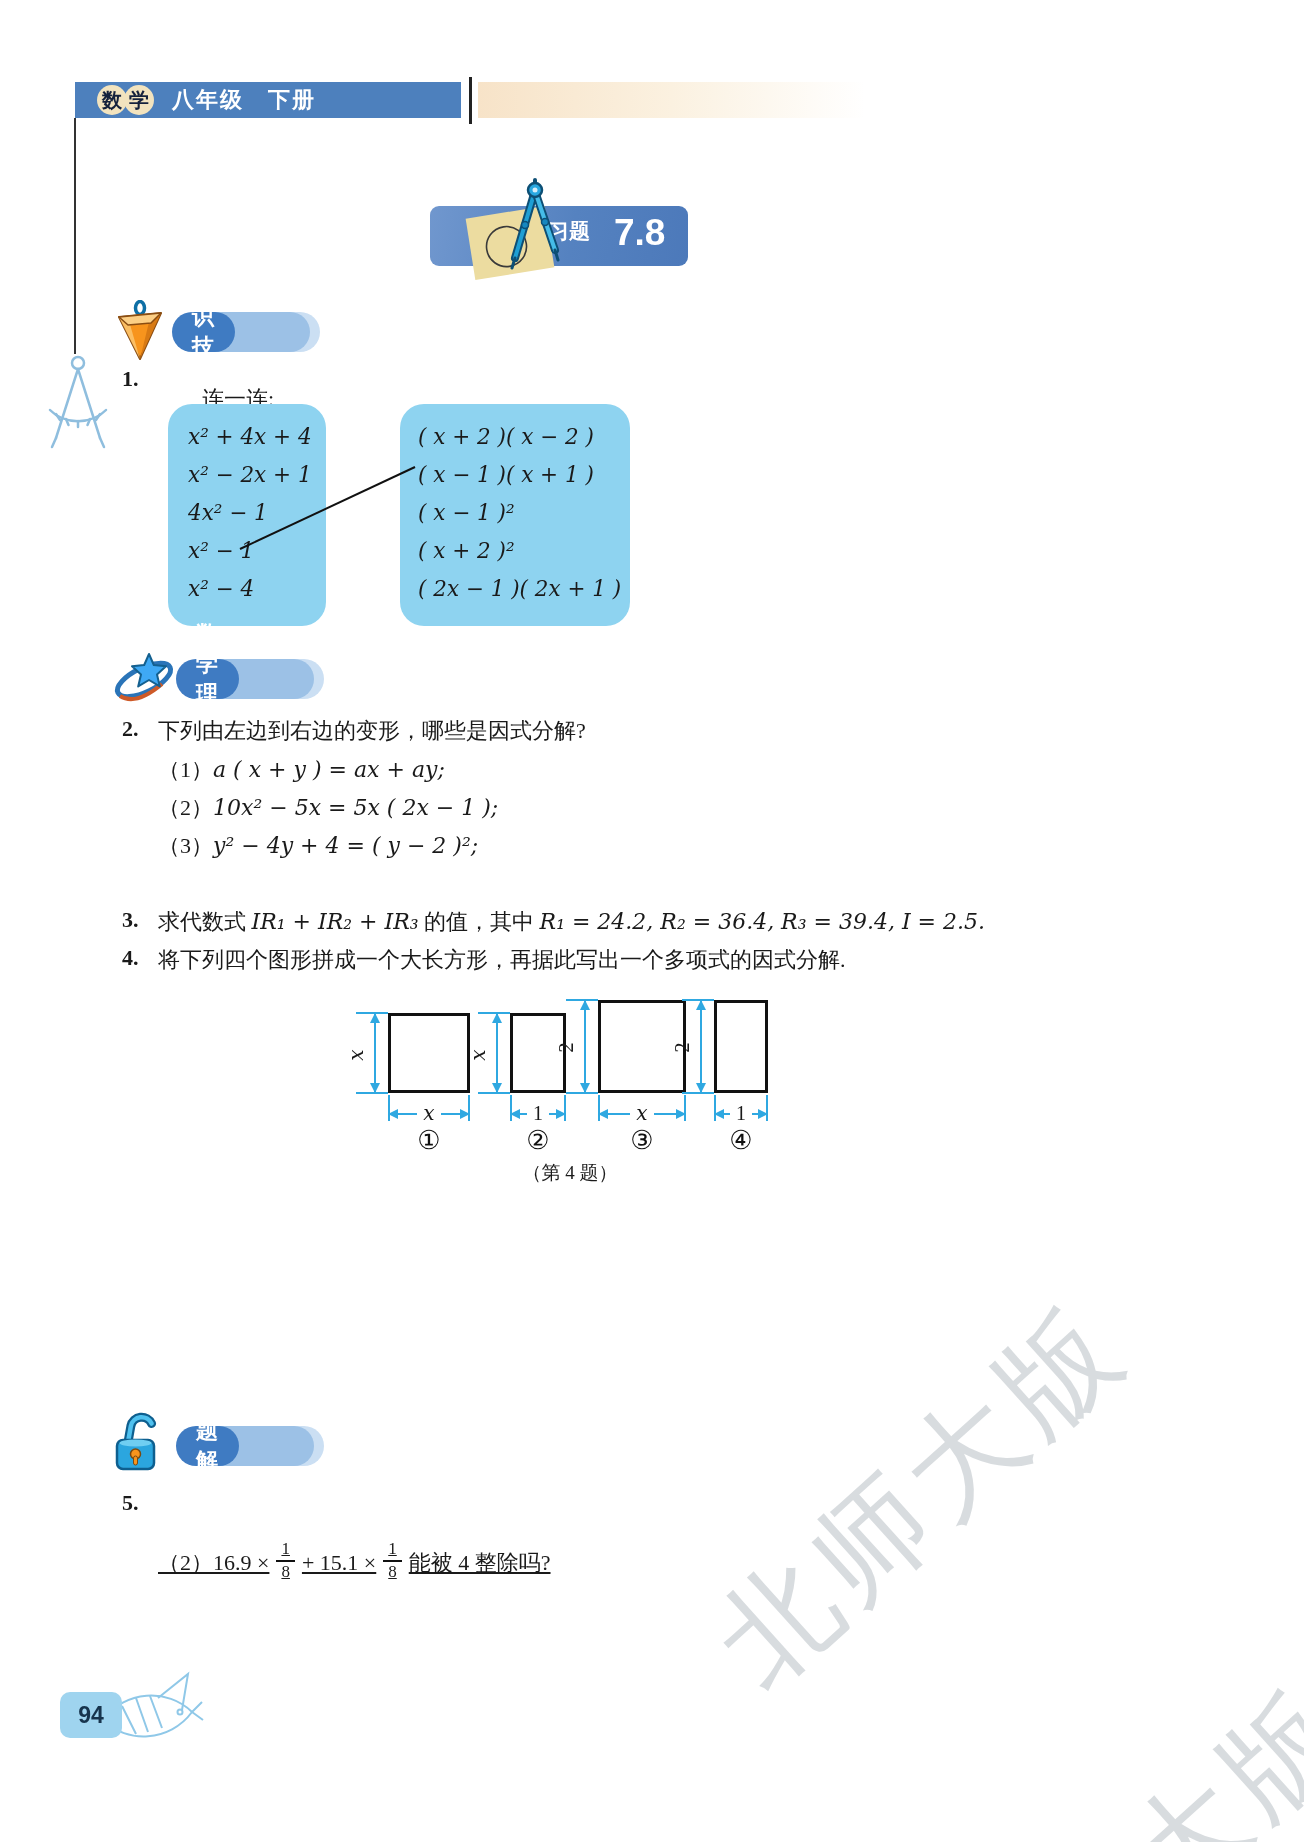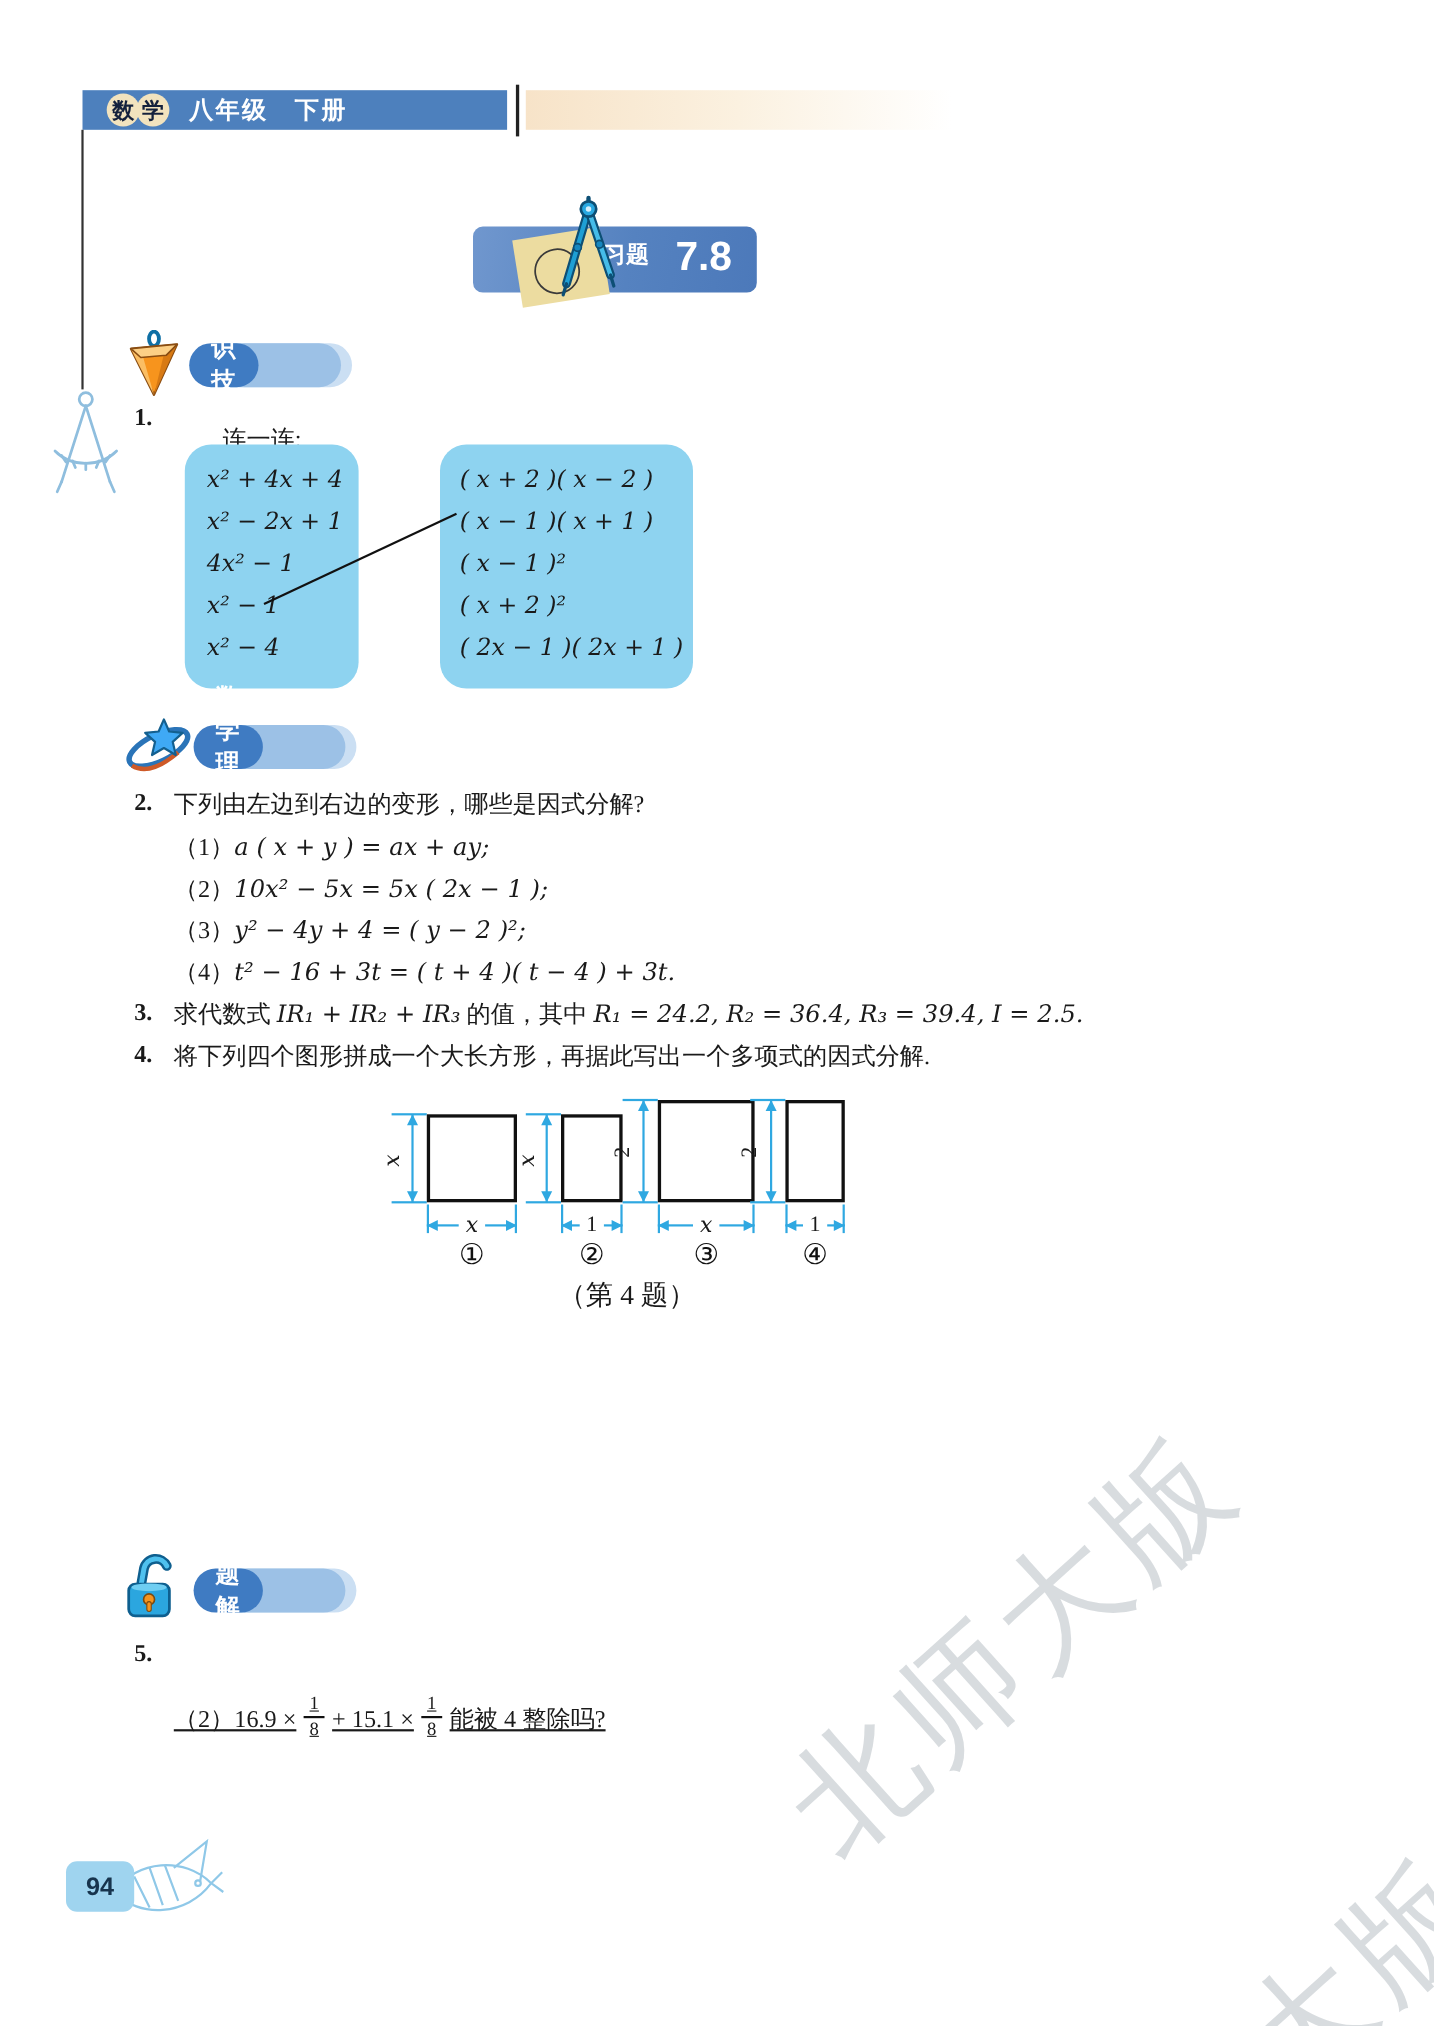--- a/index.html
+++ b/index.html
@@ -66,21 +66,21 @@
   .tri{position:absolute;width:0;height:0;}
   .tri-up{border-left:5px solid transparent;border-right:5px solid transparent;border-bottom:10px solid #2fa8e1;}
   .tri-dn{border-left:5px solid transparent;border-right:5px solid transparent;border-top:10px solid #2fa8e1;}
   .tri-lf{border-top:5px solid transparent;border-bottom:5px solid transparent;border-right:10px solid #2fa8e1;}
   .tri-rt{border-top:5px solid transparent;border-bottom:5px solid transparent;border-left:10px solid #2fa8e1;}
   .vlabel{position:absolute;width:40px;text-align:center;font-size:20px;transform:rotate(-90deg);}
   .hlabel-wrap{position:absolute;text-align:center;}
   .hlabel-wrap span{display:inline-block;background:#fff;padding:0 6px;font-size:20px;line-height:20px;}
   .fig-num{position:absolute;text-align:center;font-size:26px;color:#111;}
   .it{font-style:italic;font-family:"DejaVu Serif",serif;}
-  .fig-caption{position:absolute;left:350px;top:1160px;width:440px;text-align:center;font-size:25px;}
+  .fig-caption{position:absolute;left:350px;top:1160px;width:440px;text-align:center;font-size:19px;}
 
   
   .frac{display:inline-block;text-align:center;vertical-align:middle;font-size:17px;
         line-height:1.1;margin:0 7px;transform:translateY(-2px);}
   .frac .fn{display:block;border-bottom:2px solid #111;padding:0 5px 1px;}
   .frac .fd{display:block;padding-top:1px;}
   .fracline{position:absolute;display:flex;align-items:center;font-size:22px;}
 
   
   .pageno{position:absolute;left:60px;top:1692px;width:62px;height:46px;background:#9fd4ef;
@@ -197,23 +197,20 @@
   <div class="pnum" style="left:122px;top:716px;">2.</div>
   <div class="ptext" style="left:158px;top:716px;">下列由左边到右边的变形，哪些是因式分解?</div>
   <div class="ptext" style="left:158px;top:755px;">
     <span class="upright">（1）</span><span class="formula">a ( x + y ) = ax + ay;</span>
   </div>
   <div class="ptext" style="left:158px;top:793px;">
     <span class="upright">（2）</span><span class="formula">10x² − 5x = 5x ( 2x − 1 );</span>
   </div>
   <div class="ptext" style="left:158px;top:831px;">
     <span class="upright">（3）</span><span class="formula">y² − 4y + 4 = ( y − 2 )²;</span>
-  </div>
-  <div class="ptext" style="left:158px;top:869px;">
-    <span class="upright">（4）</span><span class="formula">t² − 16 + 3t = ( t + 4 )( t − 4 ) + 3t.</span>
   </div>
 
   <div class="pnum" style="left:122px;top:907px;">3.</div>
   <div class="ptext" style="left:158px;top:907px;">
     <span>求代数式 </span><span class="formula">IR₁ + IR₂ + IR₃</span><span> 的值，其中 </span><span class="formula">R₁ = 24.2, R₂ = 36.4, R₃ = 39.4, I = 2.5.</span>
   </div>
 
   <div class="pnum" style="left:122px;top:945px;">4.</div>
   <div class="ptext" style="left:158px;top:945px;">将下列四个图形拼成一个大长方形，再据此写出一个多项式的因式分解.</div>
 

